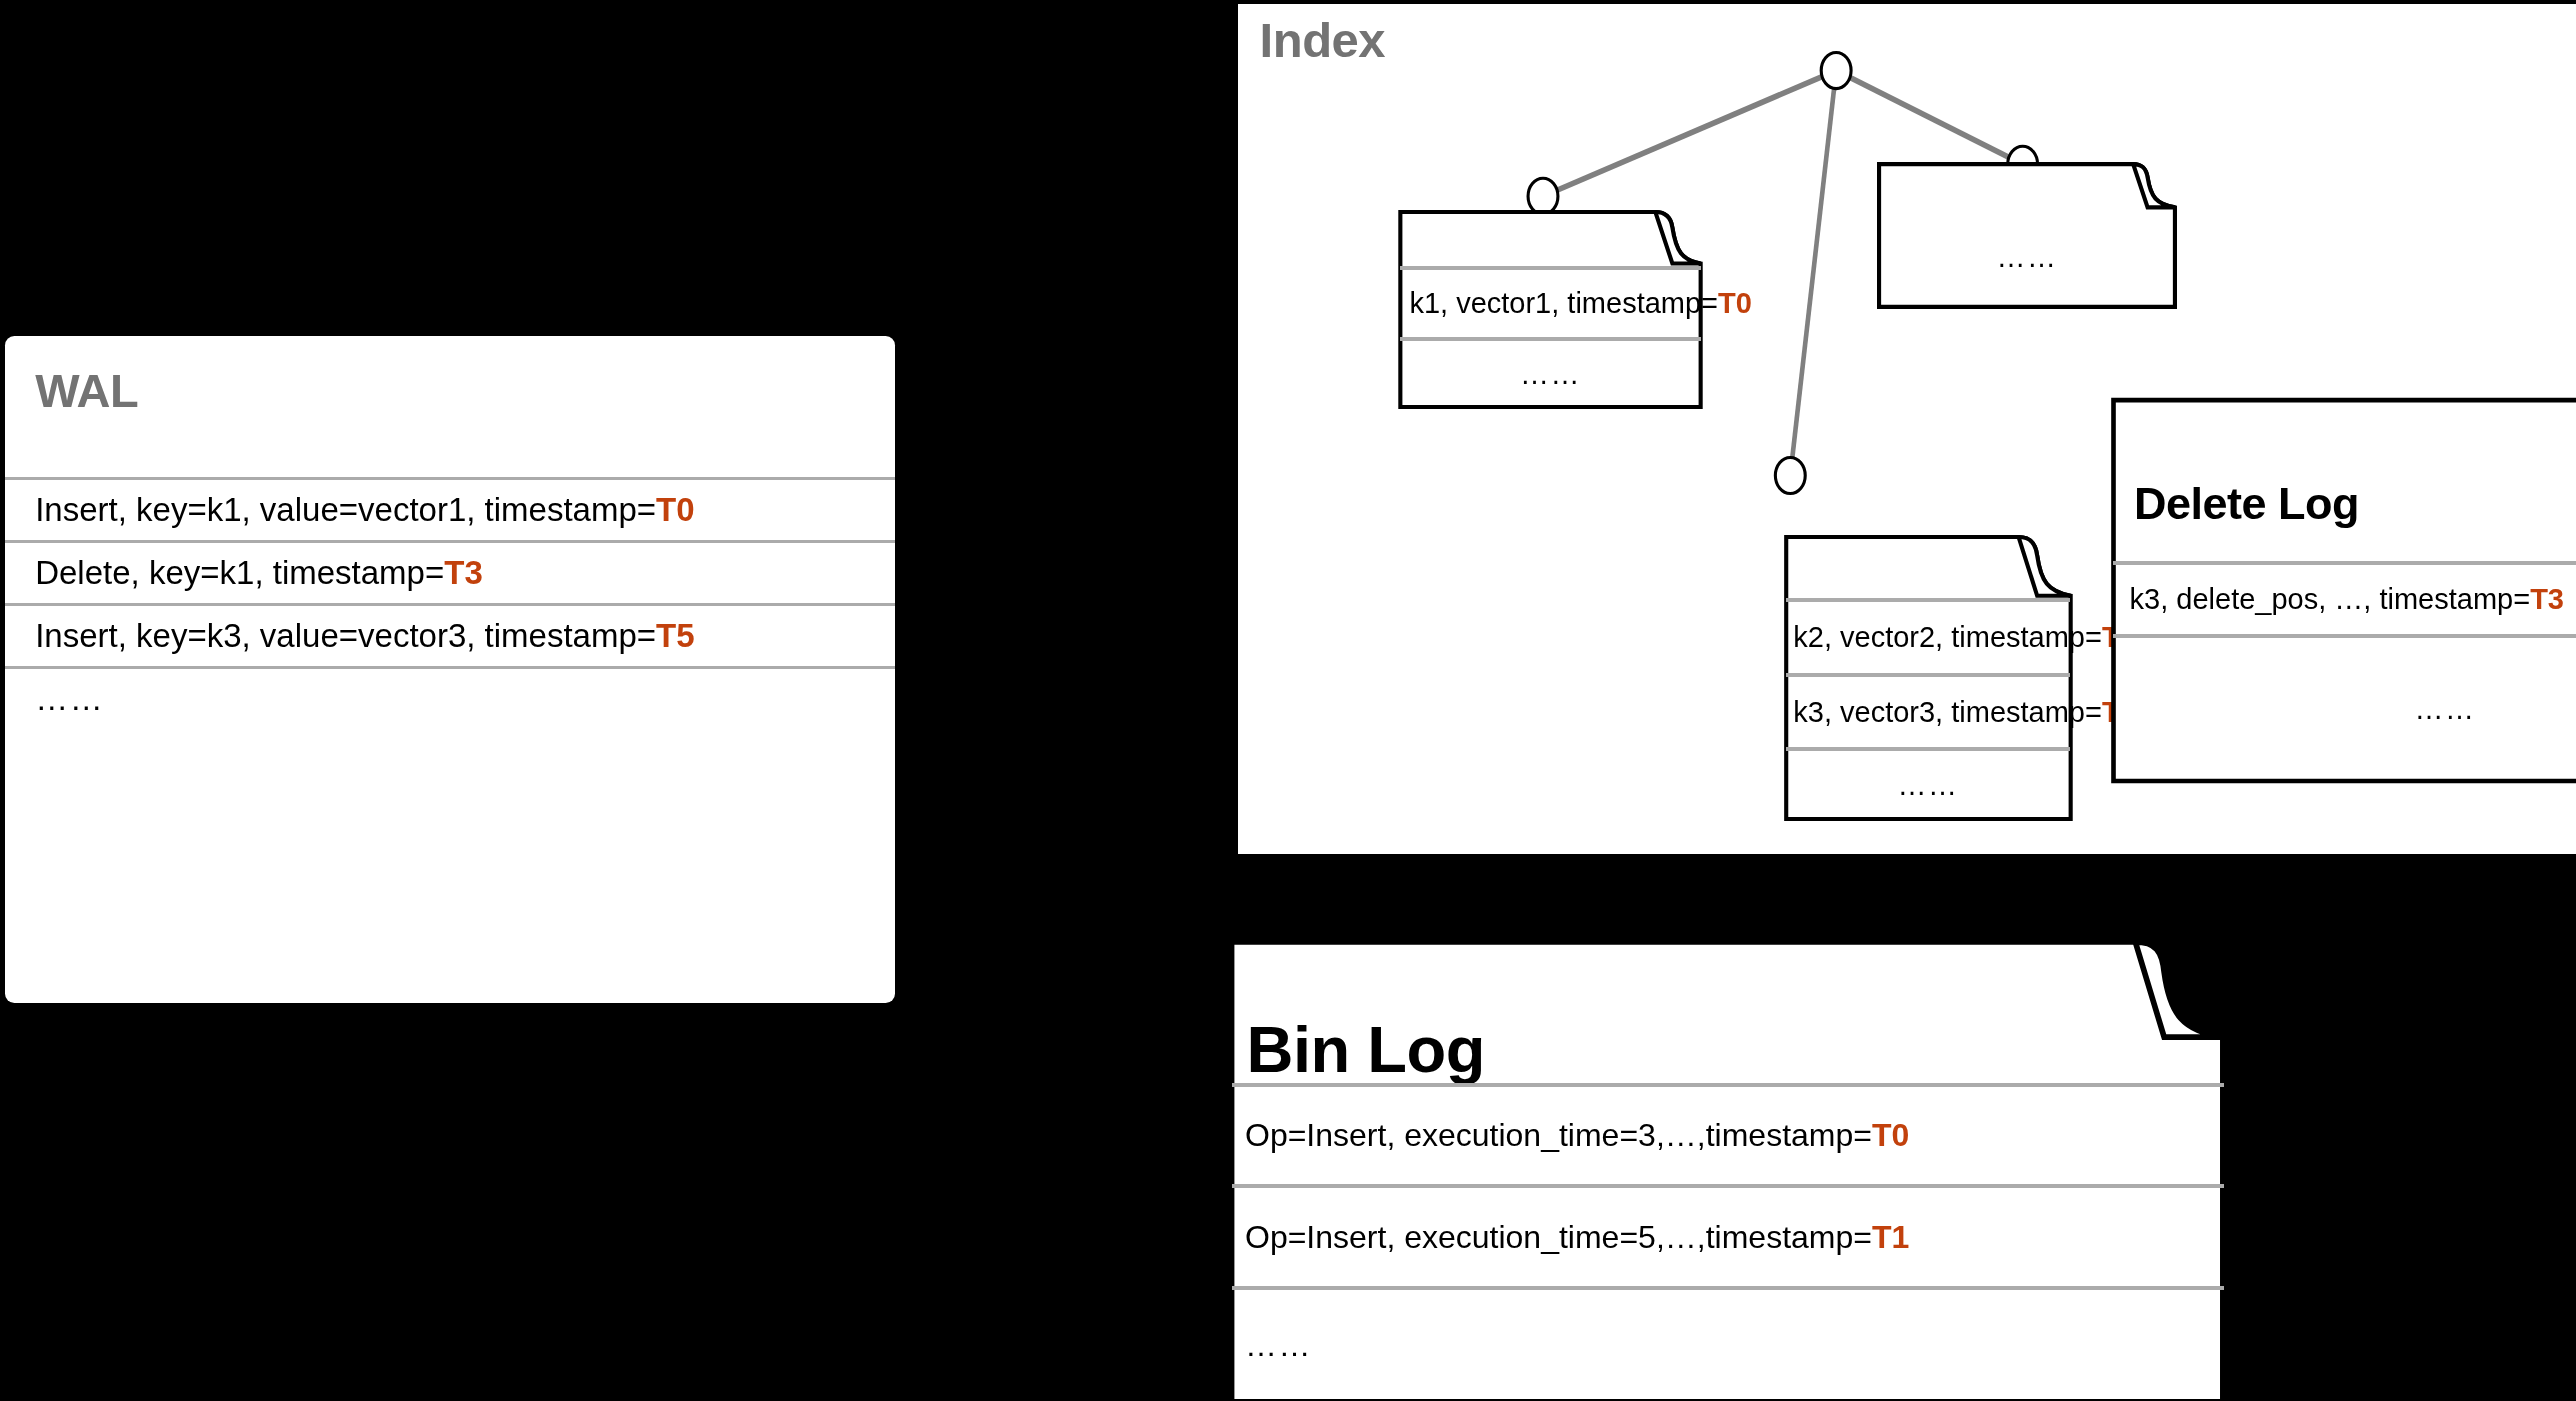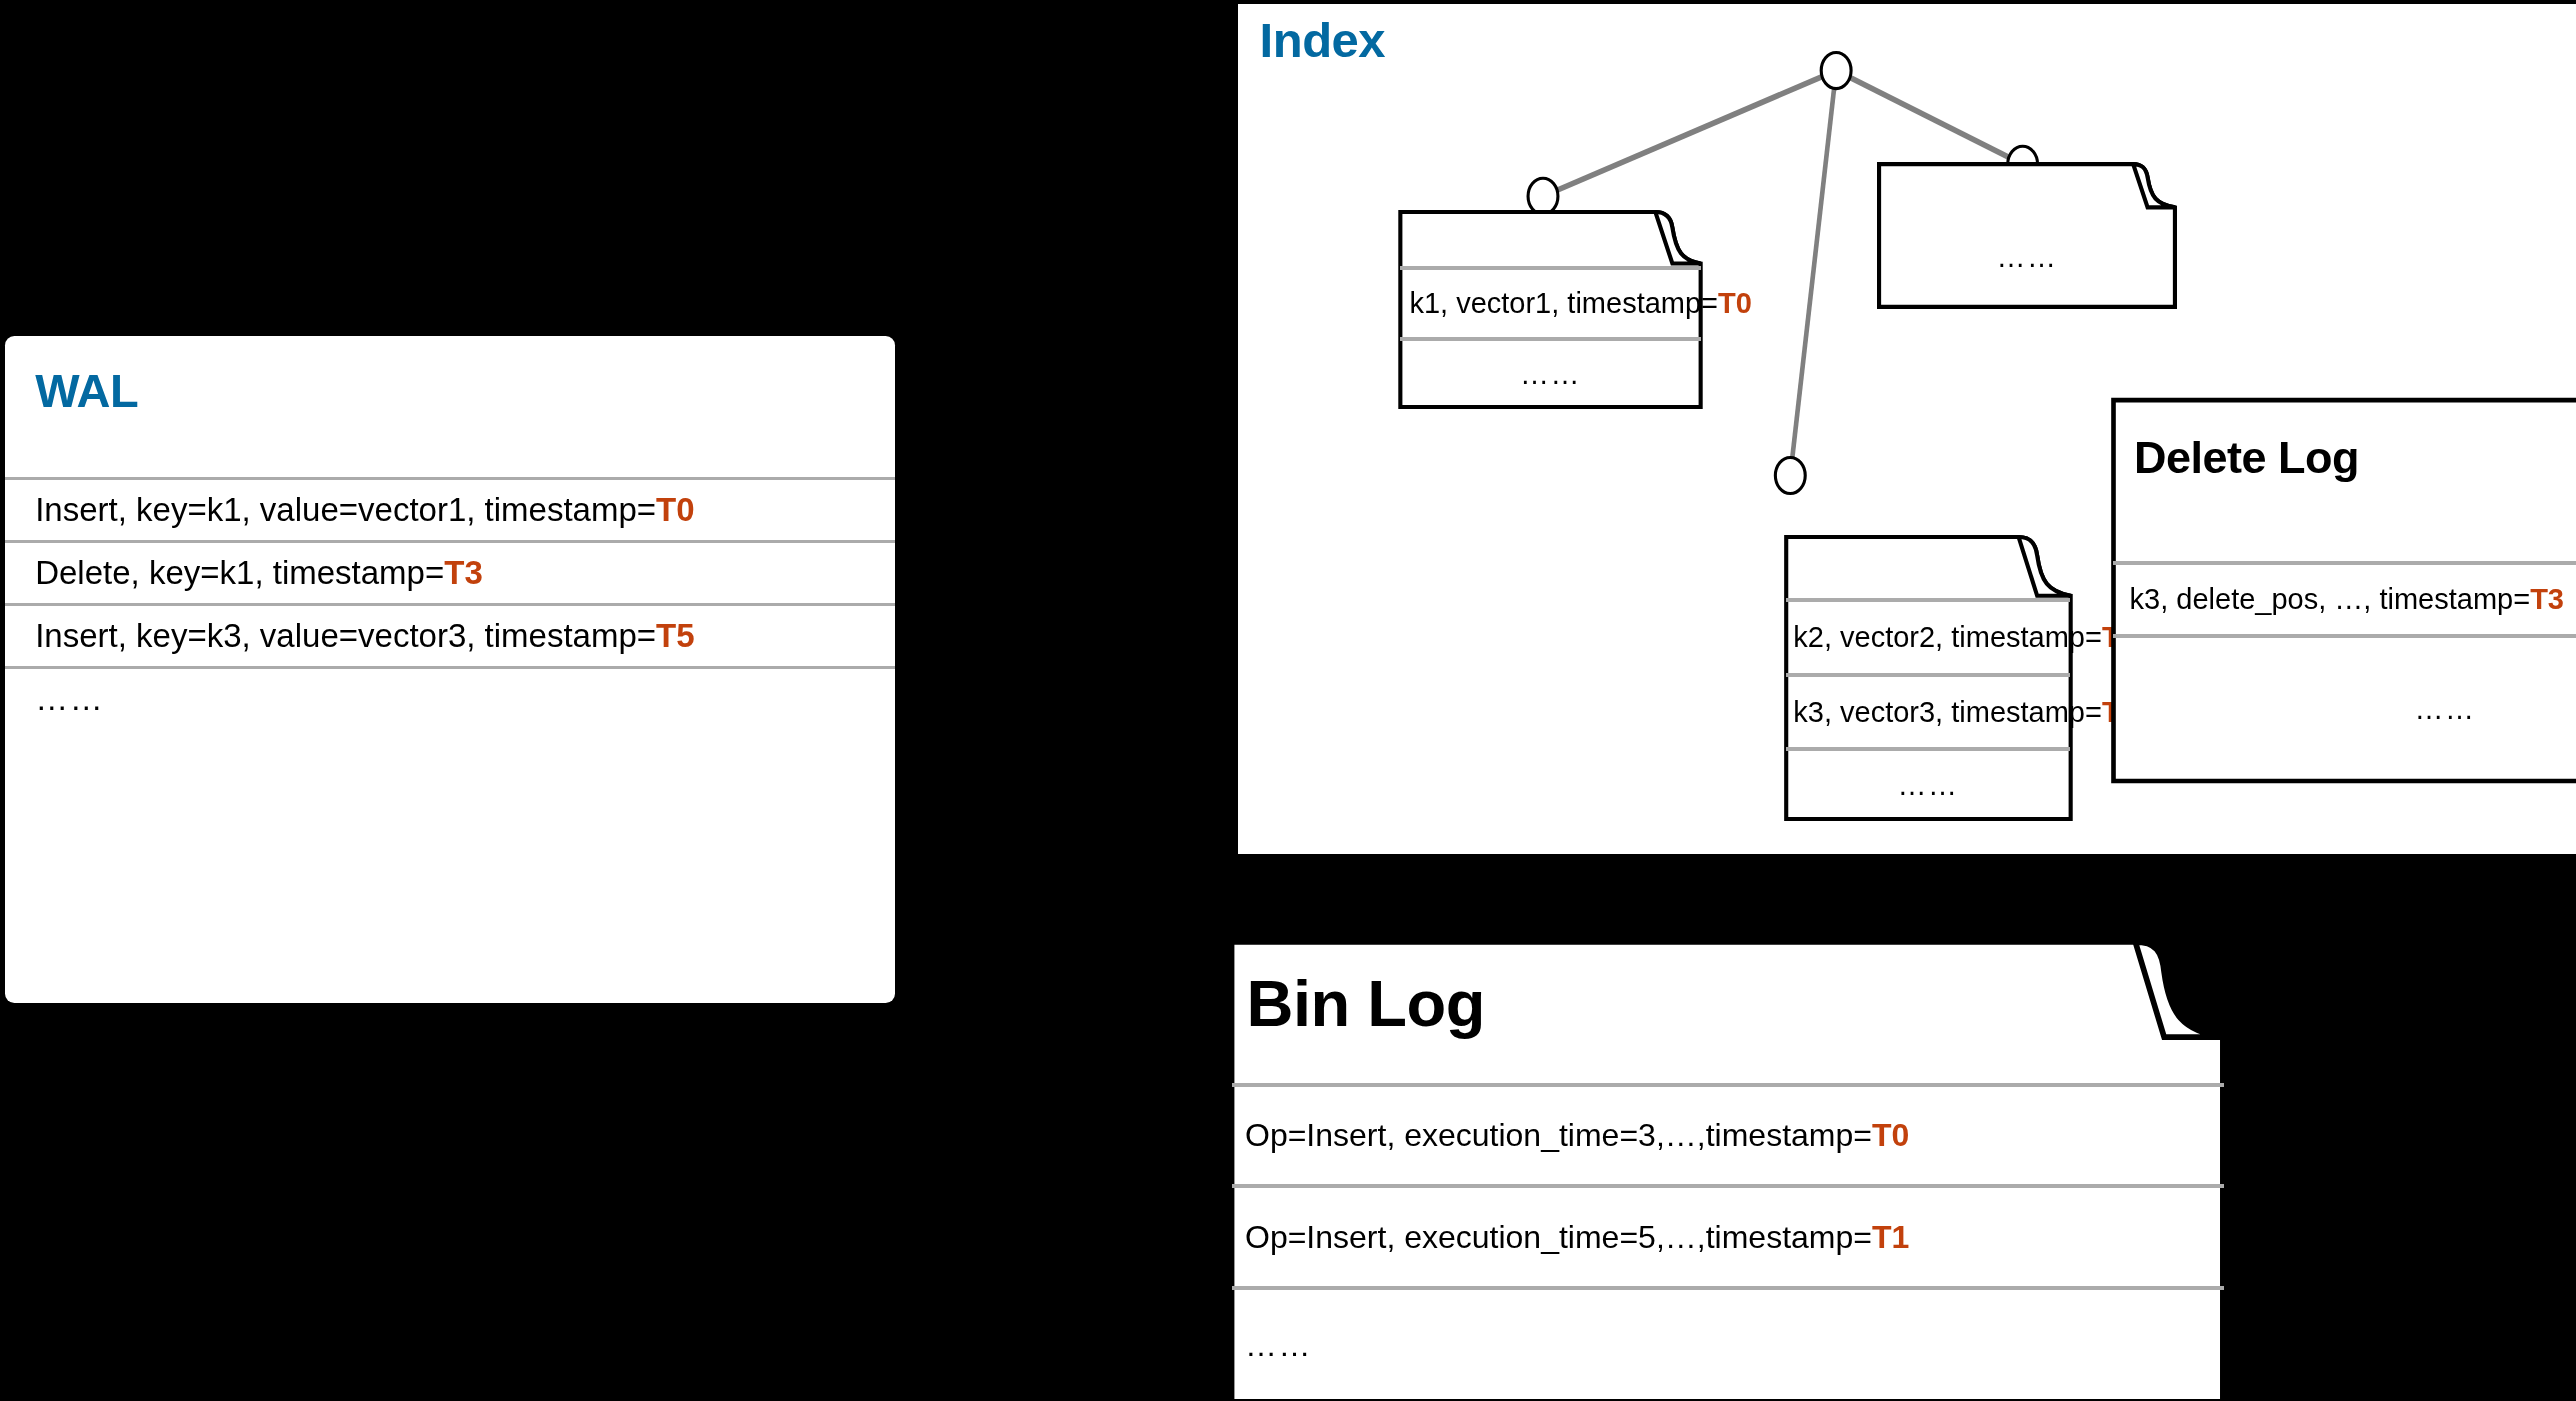--- a/index.html
+++ b/index.html
@@ -1,20 +1,20 @@
 <!DOCTYPE html>
 <html style="font-size:8.2px"><head>
 <meta charset="utf-8">
 <style>
   html,body{margin:0;padding:0;background:#000;}
   body{width:2817px;height:1402px;position:relative;overflow:hidden;
        font-family:"Liberation Sans","DejaVu Sans",sans-serif;}
 
   .panel{position:absolute;background:#fff;box-sizing:border-box;}
-  .panel-title{position:absolute;font-weight:bold;color:#0369a1;
+  .panel-title{position:absolute;font-weight:bold;color:#737373;
                letter-spacing:-0.5px;line-height:1;white-space:nowrap;}
 
   
   #wal{left:5.2px;top:336px;width:890px;height:667px;border-radius:9.3px;}
   #wal .panel-title{left:30px;top:31px;font-size:47px;}
   .wal-rows{position:absolute;left:0;top:141px;width:100%;}
   .wal-row{position:relative;height:63px;border-top:3.6px solid #ababab;
            display:flex;align-items:center;box-sizing:border-box;}
   .wal-row span.txt{padding-left:30px;font-size:33px;color:#000;white-space:nowrap;}
 
@@ -28,21 +28,21 @@
 
   
   .doc{position:absolute;}
   .doc svg.docshape{position:absolute;left:0;top:0;overflow:visible;}
   .doc .rows{position:absolute;left:0;right:0;}
   .doc .row{position:relative;border-top:4.1px solid #ababab;box-sizing:border-box;
             display:flex;align-items:center;}
   .doc .row .txt{font-size:29px;color:#000;white-space:nowrap;}
   .doc .row.center .txt{width:100%;text-align:center;}
   .doc .hdr{position:absolute;font-weight:bold;font-size:45px;letter-spacing:-0.5px;
-            color:#000;white-space:nowrap;}
+            color:#000;white-space:nowrap;margin-top:46px;}
 
   .red{color:#c2410c;font-weight:bold;}
   .ell{letter-spacing:1.5px;}
 
   
   #card-k1{left:160px;top:206px;width:305px;height:199px;}
   #card-dots{left:639px;top:158px;width:300px;height:147px;}
   #card-k2{left:546px;top:531px;}
   #card-delete{left:873px;top:394px;}
 

